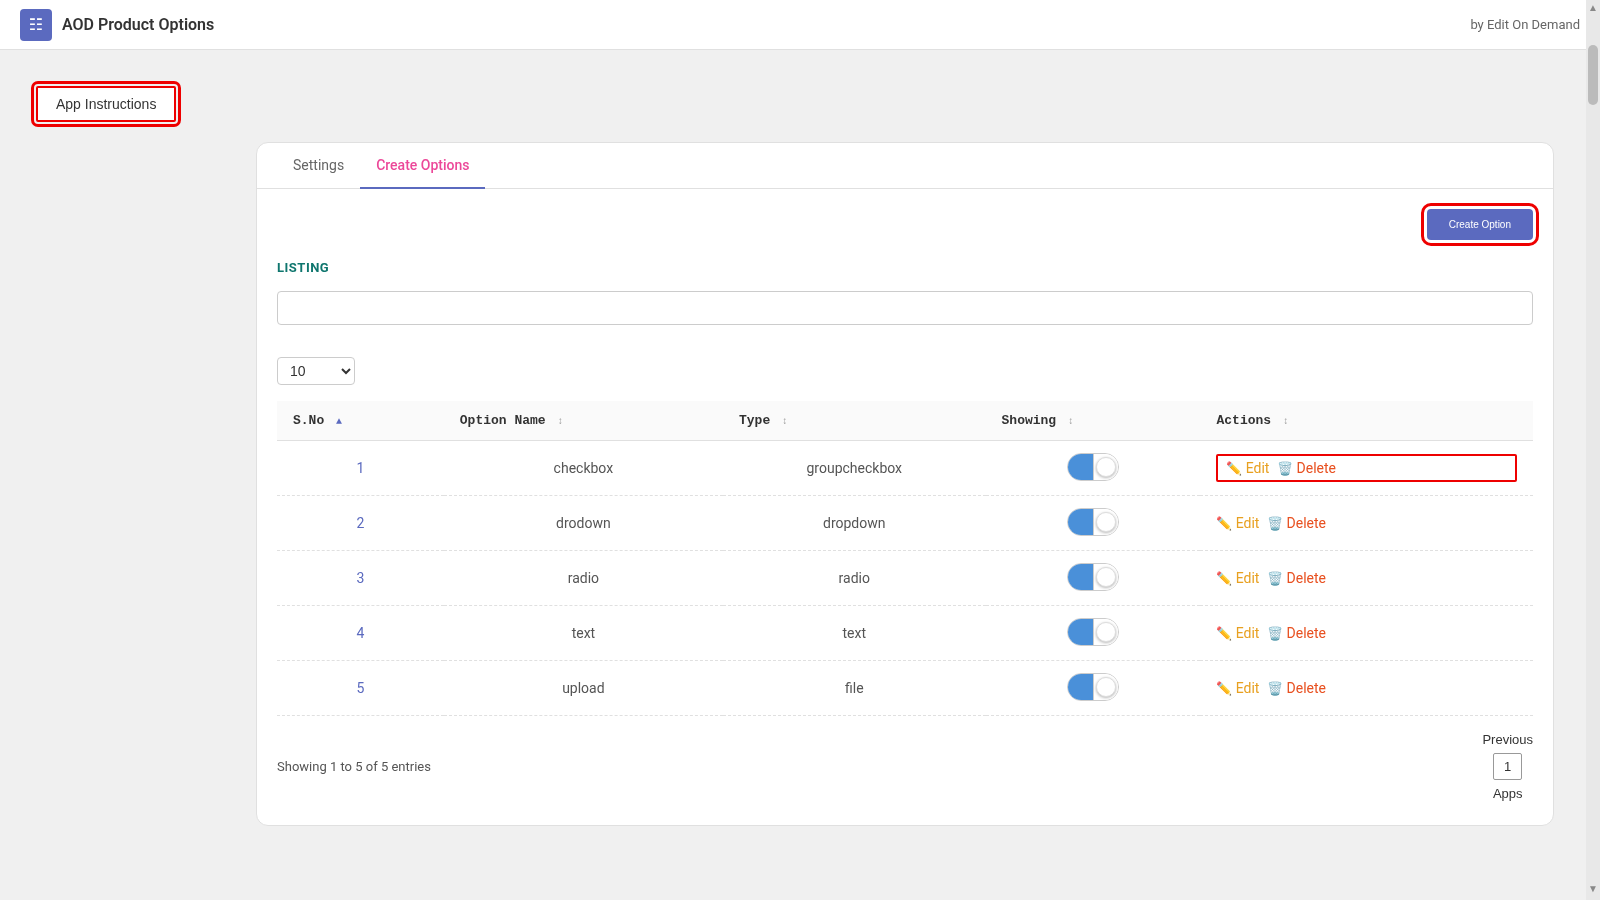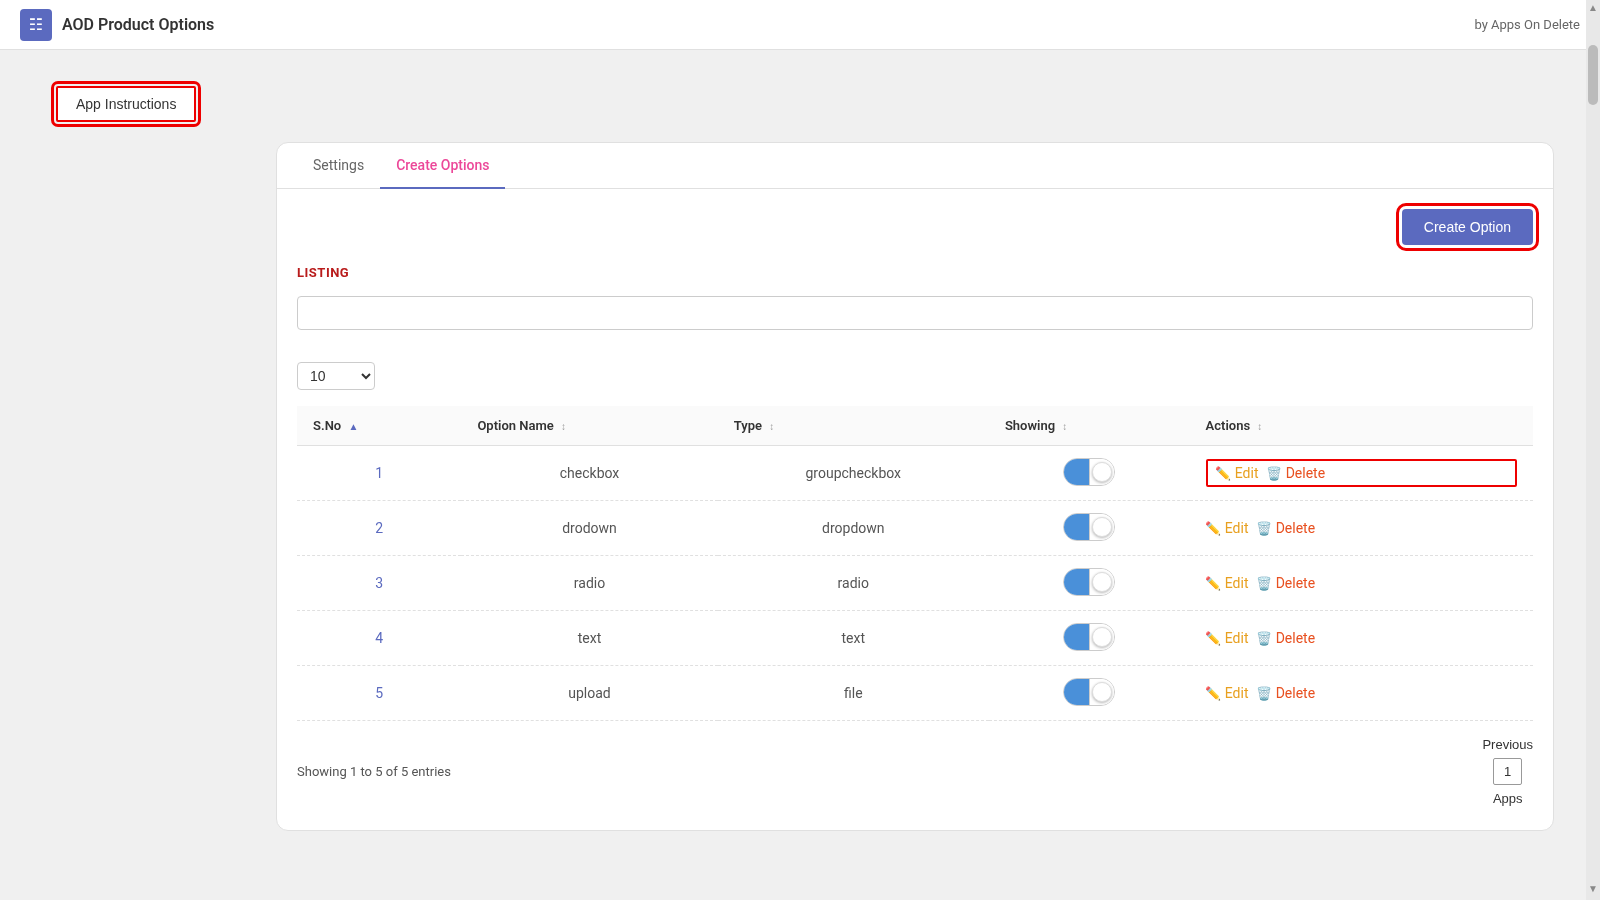--- a/index.html
+++ b/index.html
@@ -41,21 +41,20 @@
       font-weight: 600;
       color: #333;
     }
     .top-bar-right {
       font-size: 13px;
       color: #666;
     }
     .main-content {
       padding: 36px;
       position: relative;
-      margin-left: 20px;
     }
     .app-instructions-btn {
       border: 2px solid #e00;
       background: #fff;
       padding: 8px 18px;
       font-size: 14px;
       cursor: pointer;
       color: #333;
       border-radius: 2px;
       outline: 3px solid #e00;
@@ -93,30 +92,30 @@
     .create-option-row {
       display: flex;
       justify-content: flex-end;
       margin-bottom: 20px;
     }
     .create-option-btn {
       background: #5b6abf;
       color: white;
       border: none;
       padding: 10px 22px;
-      font-size: 14px;
+      font-size: 10px;
       cursor: pointer;
       border-radius: 4px;
       outline: 3px solid #e00;
       outline-offset: 3px;
     }
     .listing-title {
       font-size: 13px;
       font-weight: 700;
-      color: #b91c1c;
+      color: #0f766e;
       margin-bottom: 16px;
       letter-spacing: 0.5px;
     }
     .search-bar {
       width: 100%;
       border: 1px solid #ccc;
       border-radius: 4px;
       padding: 8px 12px 8px 36px;
       font-size: 14px;
       color: #333;
@@ -150,20 +149,21 @@
       background: #fff;
       cursor: pointer;
       appearance: auto;
     }
     table {
       width: 100%;
       border-collapse: collapse;
     }
     thead tr {
       background: #fafafa;
+      font-family: Liberation Mono, monospace;
     }
     th {
       padding: 12px 16px;
       text-align: left;
       font-size: 13px;
       font-weight: 600;
       color: #333;
       border-bottom: 1px solid #e0e0e0;
       white-space: nowrap;
     }
@@ -246,21 +246,21 @@
 </head>
 <body>
 
 <div class="top-bar">
   <div class="top-bar-left">
     <div class="app-logo">
       <span class="app-logo-icon">☷</span>
     </div>
     <span class="app-title">AOD Product Options</span>
   </div>
-  <div class="top-bar-right">by Apps On Delete</div>
+  <div class="top-bar-right">by Edit On Demand</div>
 </div>
 
 <div class="main-content">
   
   <button class="app-instructions-btn">App Instructions</button>
 
   
   <div class="content-panel">
 
     <div class="tabs">

